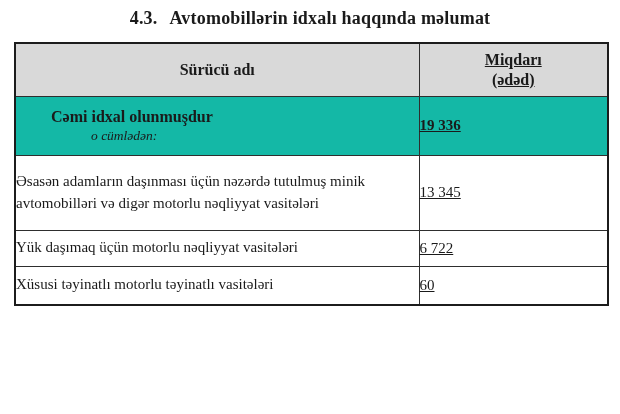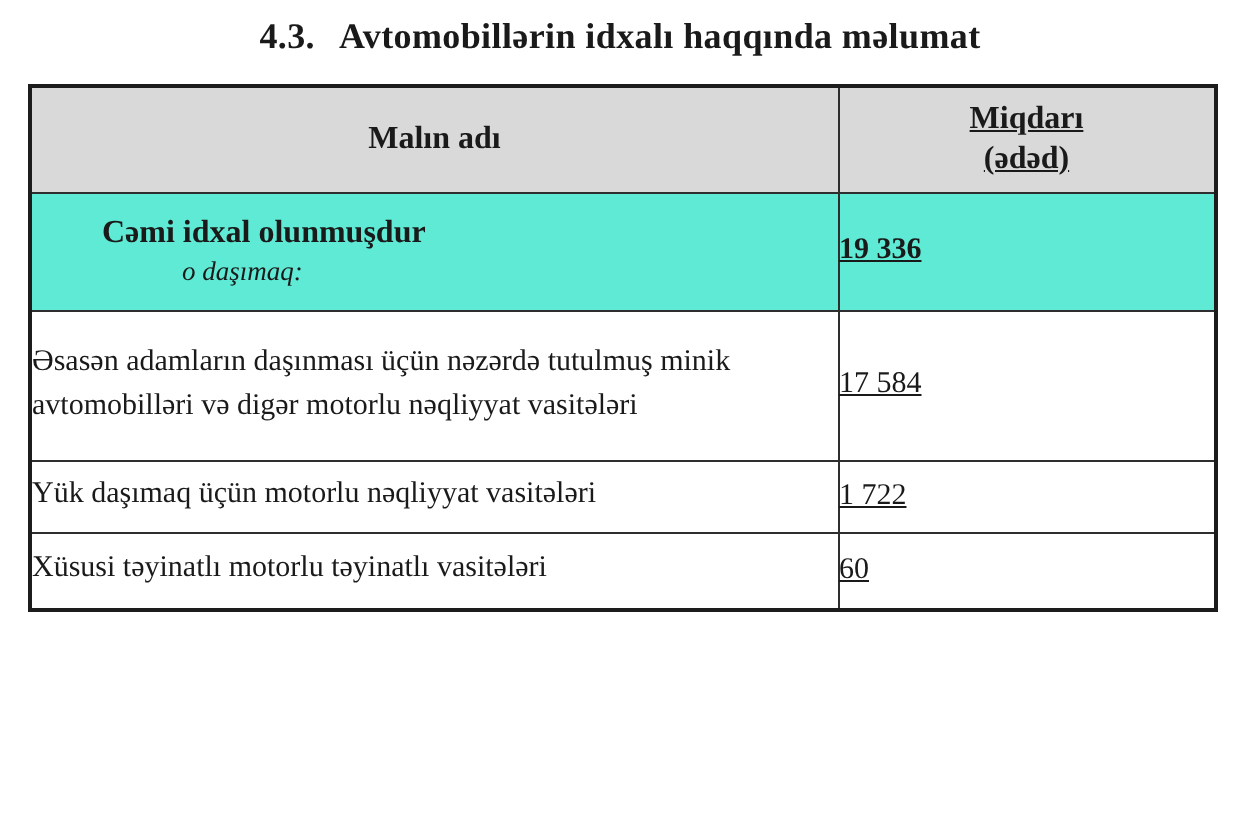--- a/index.html
+++ b/index.html
@@ -41,21 +41,21 @@
 
   tr.hdr { height: 53px; }
   tr.hdr th {
     background: #d9d9d9;
     font-weight: bold;
     font-size: 16px;
     text-align: center;
   }
   tr.hdr .qline { display: block; line-height: 1.25; text-decoration: underline; }
 
-  tr.total { height: 59px; background: #5eead4; }
+  tr.total { height: 59px; background: #14b8a6; }
   tr.total td.lbl { padding-left: 35px; }
   .total-label { display: block; font-weight: bold; font-size: 16px; line-height: 1.25; }
   .total-sub   { display: block; font-style: italic; font-size: 13.5px; line-height: 1.3; padding-left: 40px; }
   tr.total td.val { font-weight: bold; }
 
   td.lbl { padding: 4px 10px 4px 6px; line-height: 1.45; }
   td.val { text-align: left; padding-right: 12px; text-decoration: underline; }
 
   tr.r2 { height: 70px; }
   tr.r3 { height: 75px; }
@@ -71,44 +71,44 @@
     <span class="num">4.3.</span><span>Avtomobillərin idxalı haqqında məlumat</span>
   </div>
 
   <table class="imports">
     <colgroup>
       <col style="width:404px">
       <col style="width:189px">
     </colgroup>
     <tbody>
       <tr class="hdr">
-        <th>Malın adı</th>
+        <th>Sürücü adı</th>
         <th>
           <span class="qline">Miqdarı</span>
           <span class="qline">(ədəd)</span>
         </th>
       </tr>
 
       <tr class="total">
         <td class="lbl">
           <span class="total-label">Cəmi idxal olunmuşdur</span>
-          <span class="total-sub">o daşımaq:</span>
+          <span class="total-sub">o cümlədən:</span>
         </td>
         <td class="val">19 336</td>
       </tr>
 
 
       <tr class="r3">
         <td class="lbl">Əsasən adamların daşınması üçün nəzərdə tutulmuş minik avtomobilləri və digər motorlu nəqliyyat vasitələri</td>
-        <td class="val">17 584</td>
+        <td class="val">13 345</td>
       </tr>
 
       <tr class="r4">
         <td class="lbl">Yük daşımaq üçün motorlu nəqliyyat vasitələri</td>
-        <td class="val">1 722</td>
+        <td class="val">6 722</td>
       </tr>
 
       <tr class="r5">
         <td class="lbl">Xüsusi təyinatlı motorlu təyinatlı vasitələri</td>
         <td class="val">60</td>
       </tr>
     </tbody>
   </table>
 
 </div>

